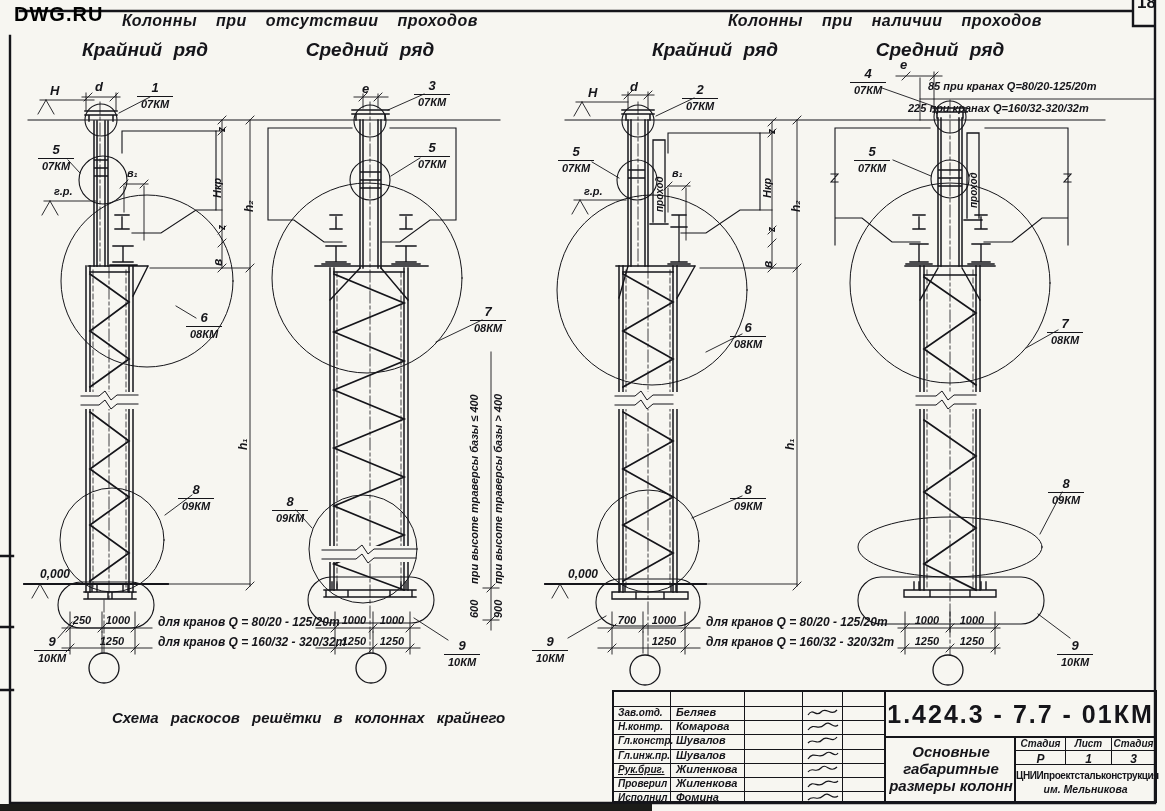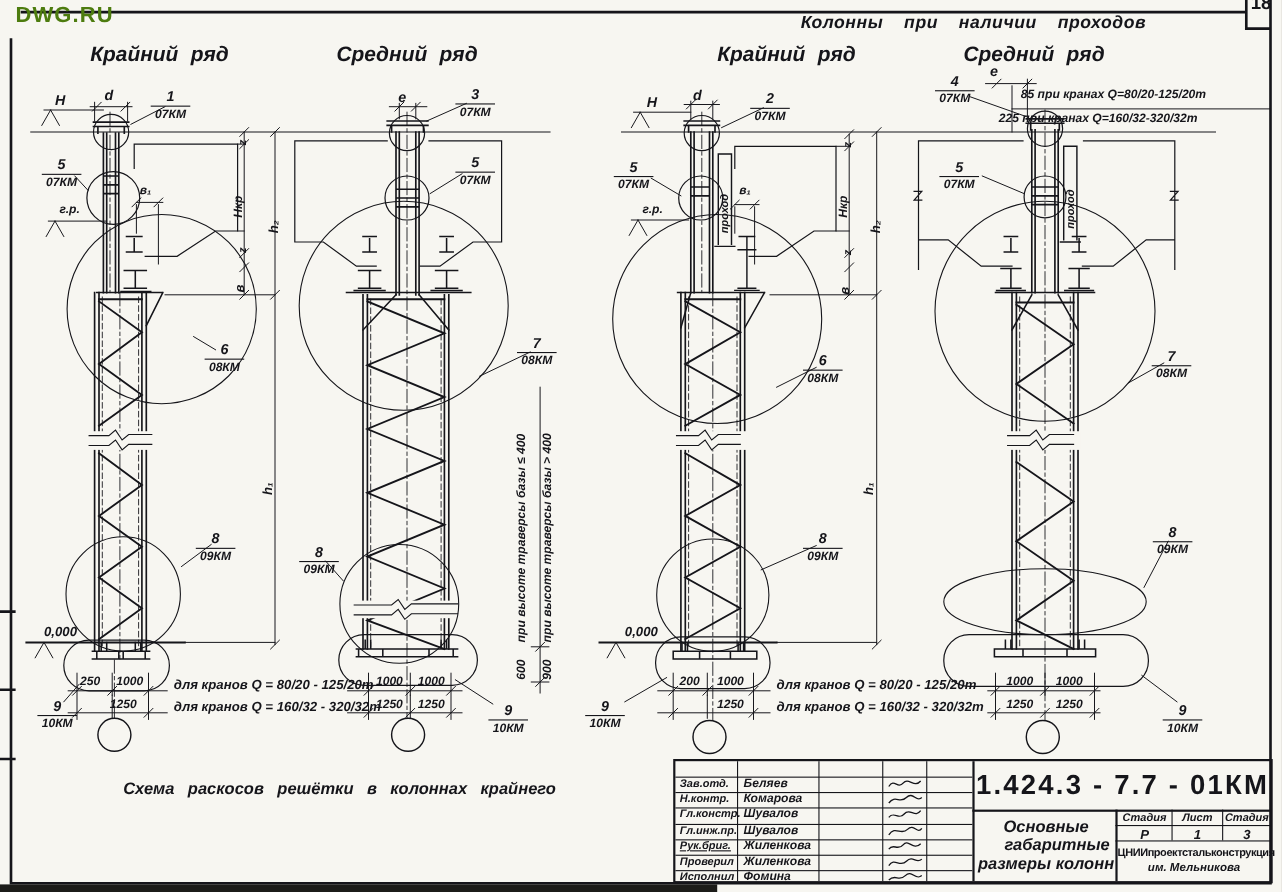--- a/index.html
+++ b/index.html
@@ -9,21 +9,21 @@
   .L{position:absolute;font-style:italic;font-weight:bold;color:#15151a;white-space:nowrap;line-height:1;}
   .c{text-align:center;}
   .rot{transform:rotate(-90deg);transform-origin:0 0;}
   .s10{font-size:10px;} .s11{font-size:11px;} .s12{font-size:12px;} .s13{font-size:13px;}
   .s15{font-size:15px;}
   .hdr{font-size:16px;word-spacing:14px;letter-spacing:.5px;}
   .sub{font-size:19px;word-spacing:6px;}
   .co{position:absolute;width:48px;text-align:center;color:#15151a;}
   .co b{display:block;font-style:italic;font-size:13px;font-weight:bold;border-bottom:1.6px solid #15151a;padding-bottom:1px;margin:0 6px;}
   .co i{display:block;font-style:italic;font-size:11px;font-weight:bold;padding-top:1px;}
-  .wm{position:absolute;left:14px;top:3px;font-size:20px;font-weight:bold;color:#4d7c0f;letter-spacing:1px;}
+  .wm{position:absolute;left:14px;top:3px;font-size:20px;font-weight:bold;color:#000000;letter-spacing:1px;}
   .corner{position:absolute;left:1134px;top:0;width:22px;height:26px;overflow:hidden;}
   .corner span{position:absolute;left:3px;top:-7px;font-size:17px;font-weight:bold;color:#15151a;}
   .tb{position:absolute;left:612px;top:690px;width:545px;height:113px;border:2.2px solid #15151a;box-sizing:border-box;}
   .ln{position:absolute;background:#15151a;}
   .tb .L{position:absolute;}
   .sig{position:absolute;}
   .note{font-size:15px;word-spacing:8px;}
   .strip{position:absolute;left:0;top:804px;width:652px;height:7px;background:#1c1c19;}
 </style>
 </head>
@@ -159,20 +159,21 @@
           M882,88 L933,106 M893,160 L931,176 M1026,348 L1058,330 M1040,534 L1062,492 M1038,614 L1070,638"></path>
       </g>
     </g>
   </svg>
 
   <div class="wm">DWG.RU</div>
   <div class="corner">
     <span>18</span>
   </div>
 
+  <div class="L hdr c" style="left:105px;top:13px;width:390px;">Колонны при отсутствии проходов</div>
   <div class="L sub c" style="left:75px;top:40px;width:140px;">Крайний ряд</div>
   <div class="L sub c" style="left:295px;top:40px;width:150px;">Средний ряд</div>
   <div class="L hdr c" style="left:690px;top:13px;width:390px;">Колонны при наличии проходов</div>
   <div class="L sub c" style="left:645px;top:40px;width:140px;">Крайний ряд</div>
   <div class="L sub c" style="left:860px;top:40px;width:160px;">Средний ряд</div>
 
   <div class="co" style="left:131px;top:80px;">
       <b>1</b>
       <i>07КМ</i>
     </div>
@@ -297,21 +298,21 @@
   <div class="L s11 c" style="left:98px;top:615px;width:40px;">1000</div>
   <div class="L s11 c" style="left:92px;top:636px;width:40px;">1250</div>
   <div class="L s12" style="left:158px;top:616px;">для кранов Q = 80/20 - 125/20т</div>
   <div class="L s12" style="left:158px;top:636px;">для кранов Q = 160/32 - 320/32т</div>
 
   <div class="L s11 c" style="left:334px;top:615px;width:40px;">1000</div>
   <div class="L s11 c" style="left:372px;top:615px;width:40px;">1000</div>
   <div class="L s11 c" style="left:334px;top:636px;width:40px;">1250</div>
   <div class="L s11 c" style="left:372px;top:636px;width:40px;">1250</div>
 
-  <div class="L s11 c" style="left:609px;top:615px;width:36px;">200</div>
+  <div class="L s11 c" style="left:609px;top:615px;width:36px;">700</div>
   <div class="L s11 c" style="left:644px;top:615px;width:40px;">1000</div>
   <div class="L s11 c" style="left:644px;top:636px;width:40px;">1250</div>
   <div class="L s12" style="left:706px;top:616px;">для кранов Q = 80/20 - 125/20т</div>
   <div class="L s12" style="left:706px;top:636px;">для кранов Q = 160/32 - 320/32т</div>
 
   <div class="L s11 c" style="left:907px;top:615px;width:40px;">1000</div>
   <div class="L s11 c" style="left:952px;top:615px;width:40px;">1000</div>
   <div class="L s11 c" style="left:907px;top:636px;width:40px;">1250</div>
   <div class="L s11 c" style="left:952px;top:636px;width:40px;">1250</div>
 
@@ -371,21 +372,21 @@
     <svg class="sig" style="left:192px;top:86px;" width="34" height="12">
         <path d="M2,9 C7,1 12,11 18,5 S27,8 32,3" fill="none" stroke="#15151a" stroke-width="1.2"></path>
       </svg>
     <svg class="sig" style="left:192px;top:100px;" width="34" height="12">
         <path d="M2,8 C8,2 11,10 17,4 S26,9 32,4" fill="none" stroke="#15151a" stroke-width="1.2"></path>
       </svg>
 
     <div class="L" style="left:272px;top:0;width:269px;height:44px;line-height:44px;text-align:center;font-style:normal;font-size:25px;letter-spacing:2px;">1.424.3 - 7.7 - 01КМ</div>
 
     <div class="L s15 c" style="left:274px;top:52px;width:126px;">Основные</div>
-    <div class="L s15 c" style="left:284px;top:69px;width:126px;">габаритные</div>
+    <div class="L s15 c" style="left:274px;top:69px;width:126px;">габаритные</div>
     <div class="L s15 c" style="left:274px;top:86px;width:126px;">размеры колонн</div>
 
     <div class="L s10 c" style="left:402px;top:47px;width:49px;">Стадия</div>
     <div class="L s10 c" style="left:452px;top:47px;width:45px;">Лист</div>
     <div class="L s10 c" style="left:498px;top:47px;width:43px;">Стадия</div>
     <div class="L s12 c" style="left:402px;top:61px;width:49px;">Р</div>
     <div class="L s12 c" style="left:452px;top:61px;width:45px;">1</div>
     <div class="L s12 c" style="left:498px;top:61px;width:43px;">3</div>
 
     <div class="L c" style="left:402px;top:79px;width:139px;font-style:normal;font-size:10px;letter-spacing:-0.4px;">ЦНИИпроектстальконструкция</div>

